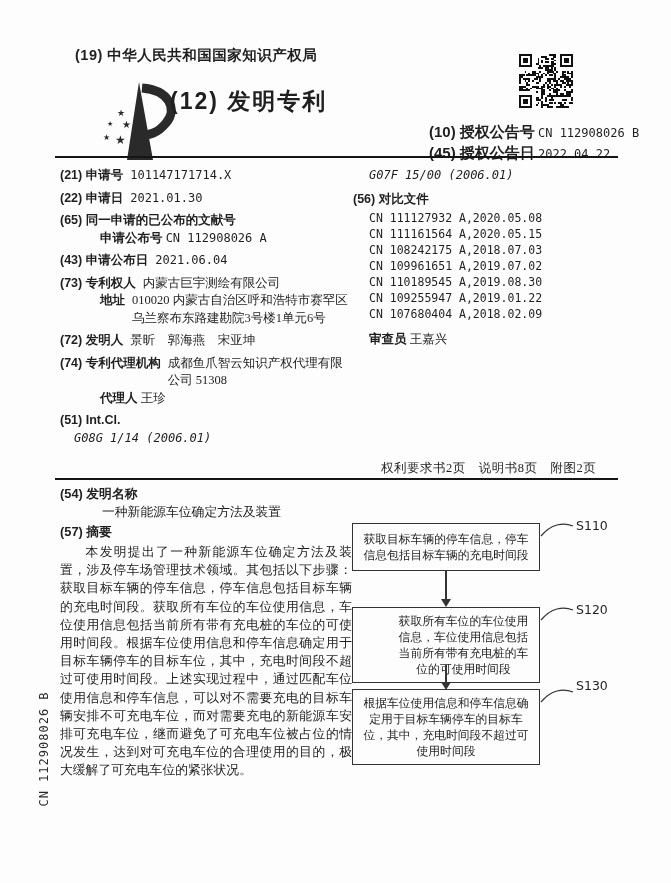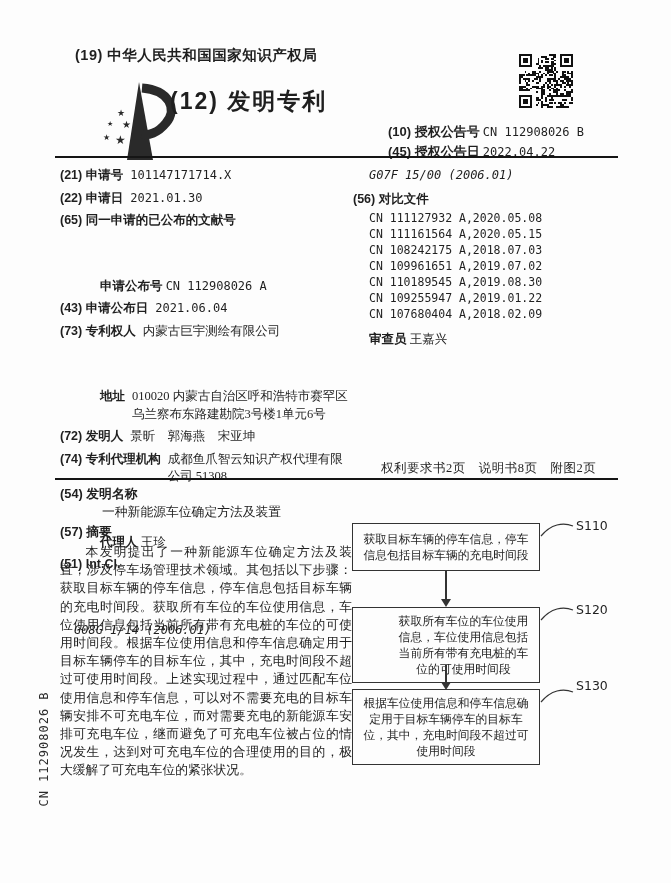--- a/index.html
+++ b/index.html
@@ -12,32 +12,32 @@
   .lbl { font-family:"Liberation Sans", sans-serif; font-weight:bold; }
   .mono { font-family:"DejaVu Sans Mono", monospace; }
   .abs { position:absolute; }
 
   .office { left:75px; top:46px; font-family:"Liberation Sans",sans-serif; font-weight:bold; font-size:14.5px; letter-spacing:.5px; }
   .kind  { left:170px; top:86px; width:300px; text-align:left; font-family:Liberation Sans, sans-serif; font-weight:bold; font-size:23px; letter-spacing:2px; }
   .logo  { left:97px; top:78px; width:100px; height:88px; }
   .qr    { left:519px; top:54px; width:54px; height:54px; }
 
   .grant { left:388px; top:122px; font-size:12.5px; line-height:19px; white-space:nowrap; }
-  .grant .lbl { font-size:13px; }
+  .grant .lbl { font-size:15px;margin-left:41px; }
   .grant .mono { font-size:12px; }
 
   .rule { background:#151515; height:2px; left:55px; width:563px; }
   .rule1 { top:156px; } .rule2 { top:478px; }
 
   .colL { left:60px; top:167px; width:294px; font-size:12.5px; line-height:17.5px; }
   .colR { left:353px; top:167px; width:268px; font-size:12.5px; line-height:17.5px; }
   .row { margin-bottom:5px; }
   .frow { display:flex; margin-bottom:5px; }
   .frow .lbl { white-space:nowrap; margin-right:7px; }
-  .sub { padding-left:40px;margin-top:48px; }
+  .sub { padding-left:40px; }
   .ital { font-style:italic; }
   .mono12 { font-family:"DejaVu Sans Mono",monospace; font-size:12px; }
   .cits { padding-left:16px; line-height:16px; margin-top:2px; }
   .cit { font-family:"DejaVu Sans Mono",monospace; font-size:11.5px; }
   .examiner { padding-left:16px; margin-top:9px; }
   .pages { left:381px; top:460px; font-size:12.5px; letter-spacing:.5px; }
 
   .sec54 { left:60px; top:485px; width:292px; font-size:12.8px; }
   .sec54 .h { line-height:18px; }
   .invtitle { padding-left:42px; line-height:18px; margin-bottom:2px; }

